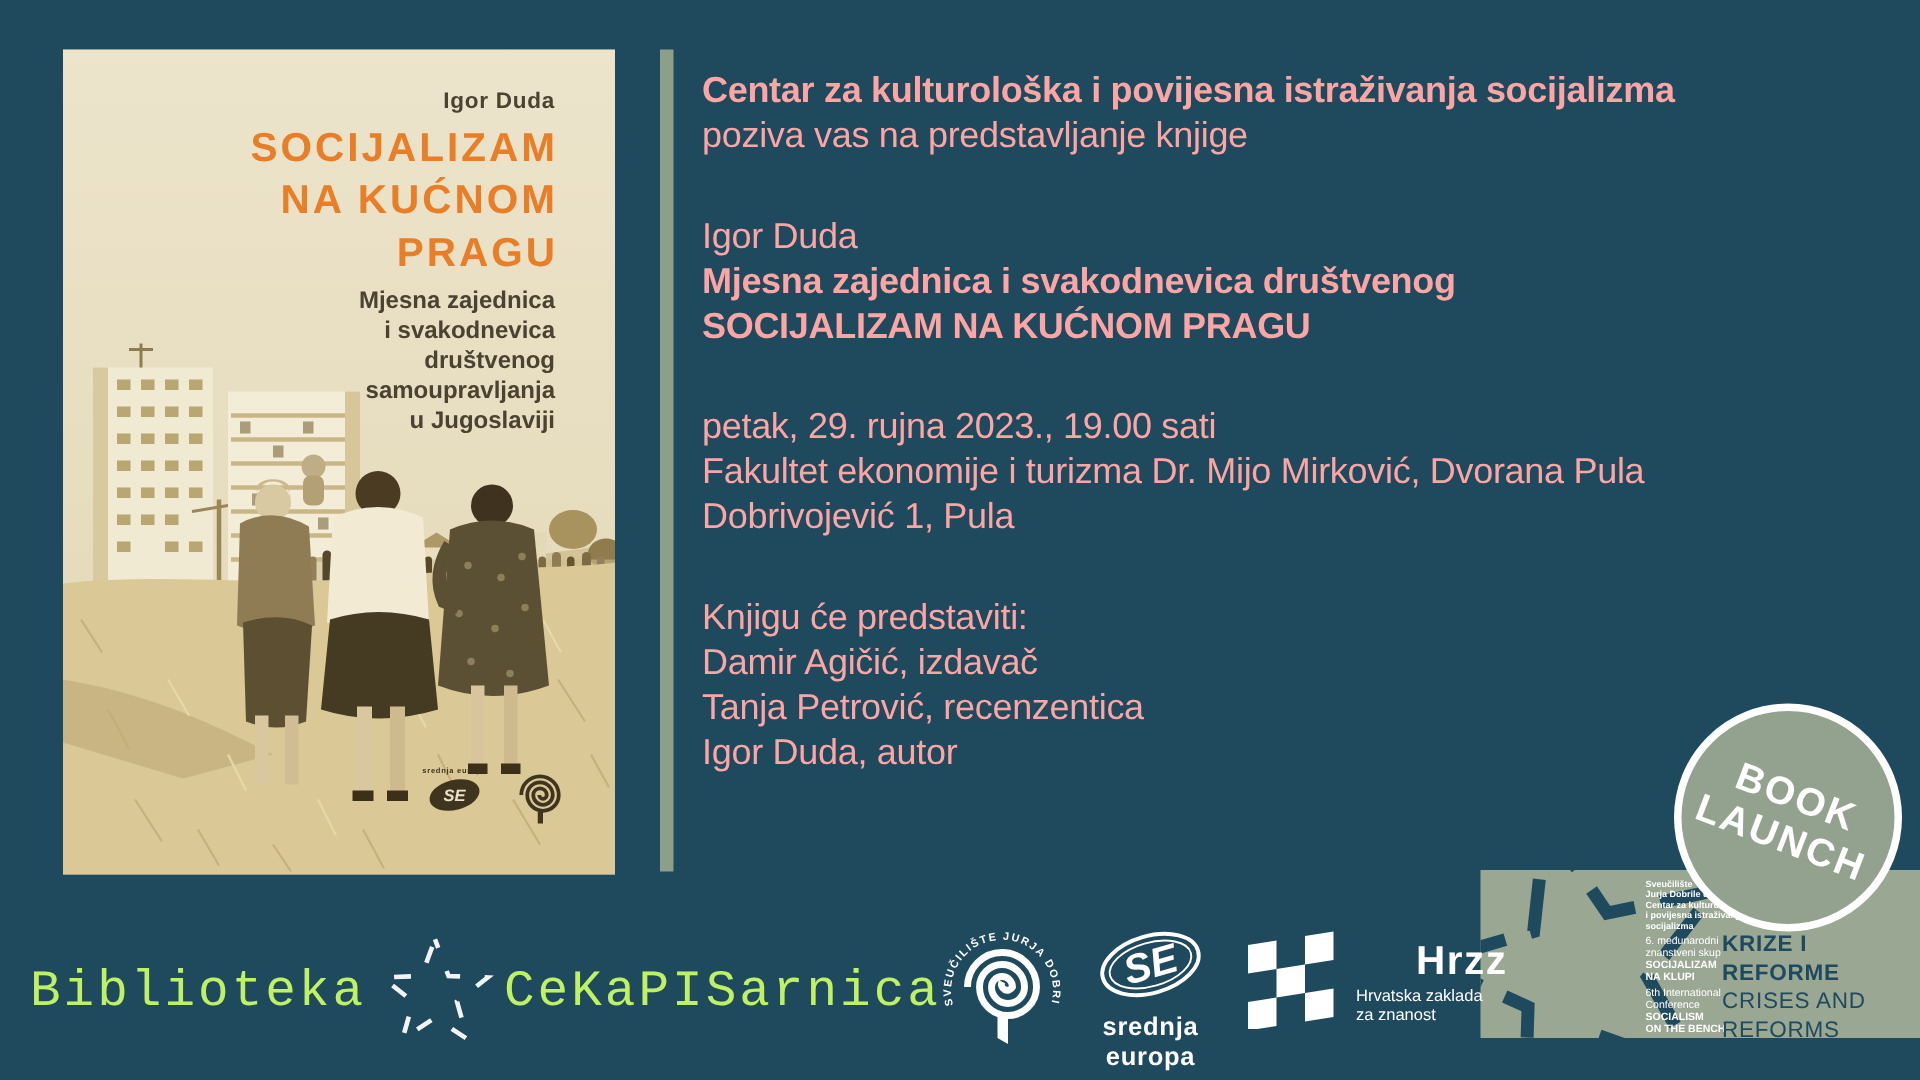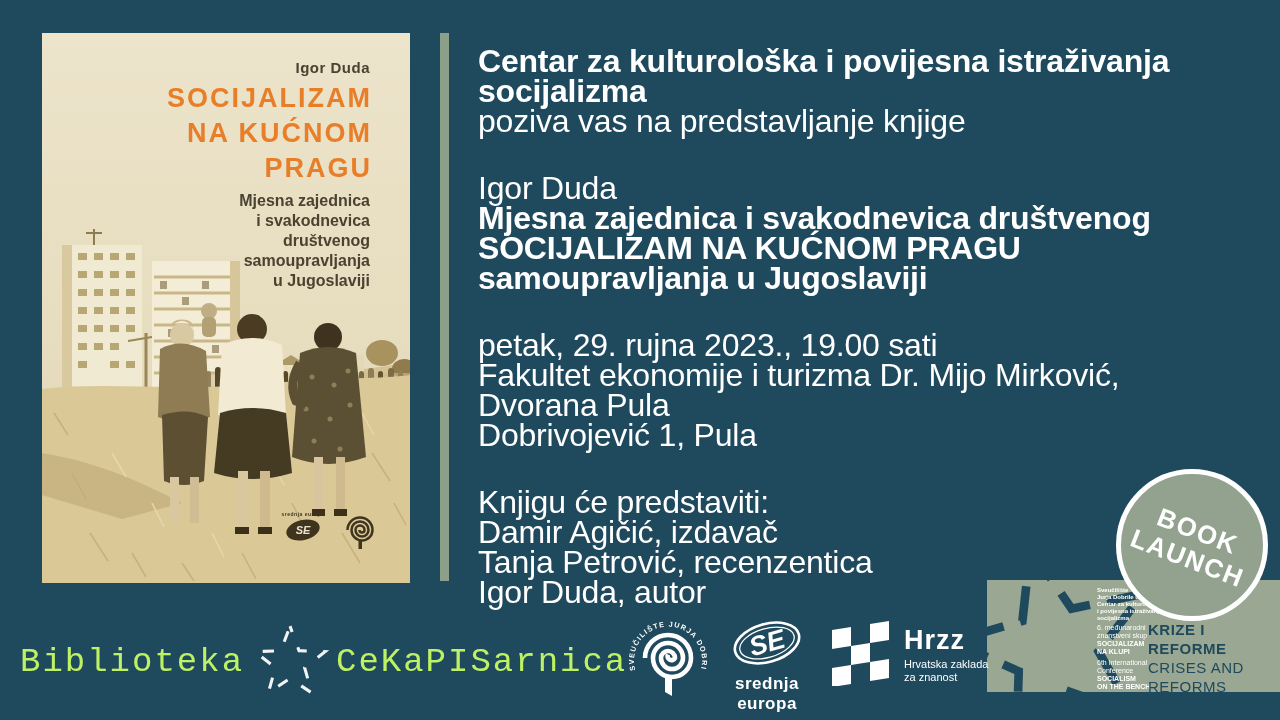--- a/index.html
+++ b/index.html
@@ -10,21 +10,21 @@
   
   .cover{position:absolute;left:42px;top:33px;width:368px;height:550px;background:#ebe3c9;overflow:hidden;}
   .cover svg.photo{position:absolute;inset:0;display:block;}
   .cover-author{position:absolute;top:26px;right:40px;font-size:15px;font-weight:bold;color:#4b4232;text-align:right;letter-spacing:.5px;}
   .cover-title{position:absolute;top:48px;right:38px;text-align:right;color:#e87e28;font-weight:bold;font-size:27px;line-height:35px;letter-spacing:2px;}
   .cover-subtitle{position:absolute;top:158px;right:40px;text-align:right;color:#4b4232;font-weight:bold;font-size:16px;line-height:20px;}
   .cover-pub{position:absolute;left:223px;top:478px;width:76px;text-align:center;color:#3f351f;font-size:5px;font-weight:bold;letter-spacing:.5px;}
   
   .divider{position:absolute;left:440px;top:33px;width:9px;height:548px;background:#8ca089;}
   
-  .invite{position:absolute;left:478px;top:46px;width:700px;color:#ffffff;font-size:32px;line-height:30px;letter-spacing:-0.2px;}
+  .invite{position:absolute;left:468px;top:46px;width:700px;color:#fca5a5;font-size:24px;line-height:30px;letter-spacing:-0.2px;}
   .invite .b{font-weight:bold;}
   .invite .gap{height:37px;}
   
   .badge{
     position:absolute;left:1116px;top:469px;width:142px;height:142px;border-radius:50%;
     background:#93a28e;border:5px solid #ffffff;z-index:5;
     display:flex;align-items:center;justify-content:center;
   }
   .badge-text{transform:rotate(21deg);text-align:center;color:#ffffff;font-weight:bold;font-size:26px;line-height:29px;letter-spacing:1.5px;}
   
@@ -39,21 +39,21 @@
   
   .mono{position:absolute;color:#bef264;font-family:"Liberation Mono","DejaVu Sans Mono",monospace;font-size:34px;letter-spacing:2px;}
   .foot-biblioteka{left:20px;top:643px;}
   .foot-cekapisarnica{left:336px;top:643px;}
   .fstar{position:absolute;left:249px;top:620px;}
   .unilogo{position:absolute;left:622px;top:610px;}
   .selogo{position:absolute;left:706px;top:618px;width:122px;text-align:center;}
   .selogo .se-label{color:#ffffff;font-weight:bold;font-size:17px;letter-spacing:.5px;margin-top:2px;}
   .hrzz{position:absolute;left:830px;top:620px;display:flex;align-items:flex-start;}
   .hrzz-text{margin-left:10px;color:#ffffff;}
-  .hrzz-name{font-weight:bold;font-size:27px;line-height:30px;letter-spacing:1px;margin-top:5px;}
+  .hrzz-name{font-weight:bold;font-size:27px;line-height:30px;letter-spacing:1px;margin-top:5px;margin-left:40px;}
   .hrzz-sub{font-size:11px;line-height:13px;margin-top:3px;}
 </style>
 </head>
 <body>
 
 <div class="stage">
 
   <div class="cover">
     <svg class="photo" width="368" height="550" viewBox="0 0 368 550" preserveAspectRatio="none">
       <defs>
@@ -253,21 +253,20 @@
 
   <div class="divider"></div>
 
   <div class="invite">
     <div class="b">Centar za kulturološka i povijesna istraživanja socijalizma</div>
     <div>poziva vas na predstavljanje knjige</div>
     <div class="gap"></div>
     <div>Igor Duda</div>
     <div class="b">Mjesna zajednica i svakodnevica društvenog</div>
     <div class="b">SOCIJALIZAM  NA KUĆNOM PRAGU</div>
-    <div class="b">samoupravljanja u Jugoslaviji</div>
     <div class="gap"></div>
     <div>petak, 29. rujna 2023., 19.00 sati</div>
     <div>Fakultet ekonomije i turizma Dr. Mijo Mirković, Dvorana Pula</div>
     <div>Dobrivojević 1, Pula</div>
     <div class="gap"></div>
     <div>Knjigu će predstaviti:</div>
     <div>Damir Agičić, izdavač</div>
     <div>Tanja Petrović, recenzentica</div>
     <div>Igor Duda, autor</div>
   </div>

